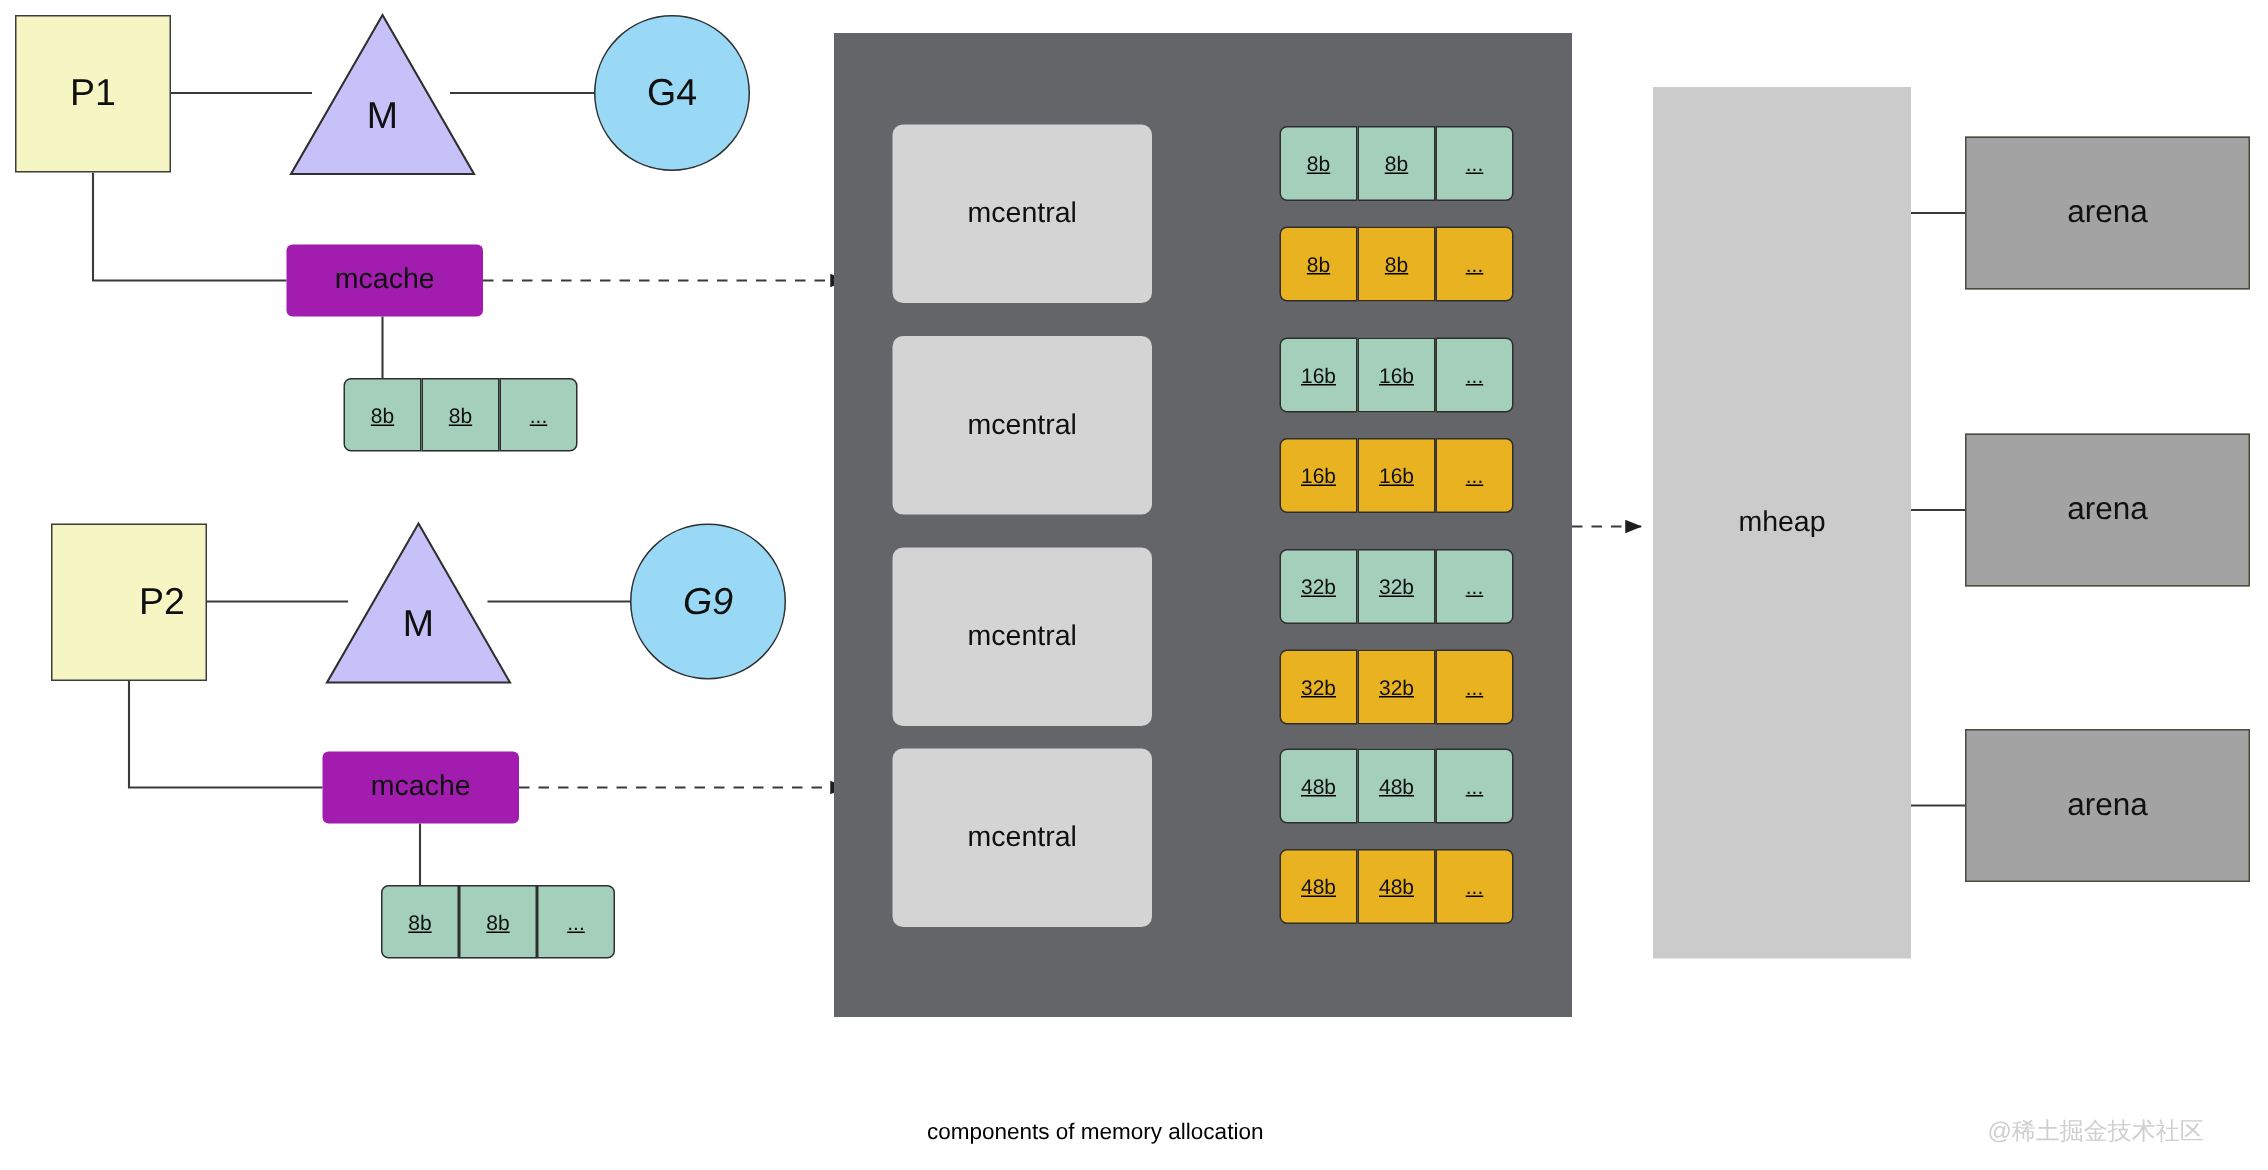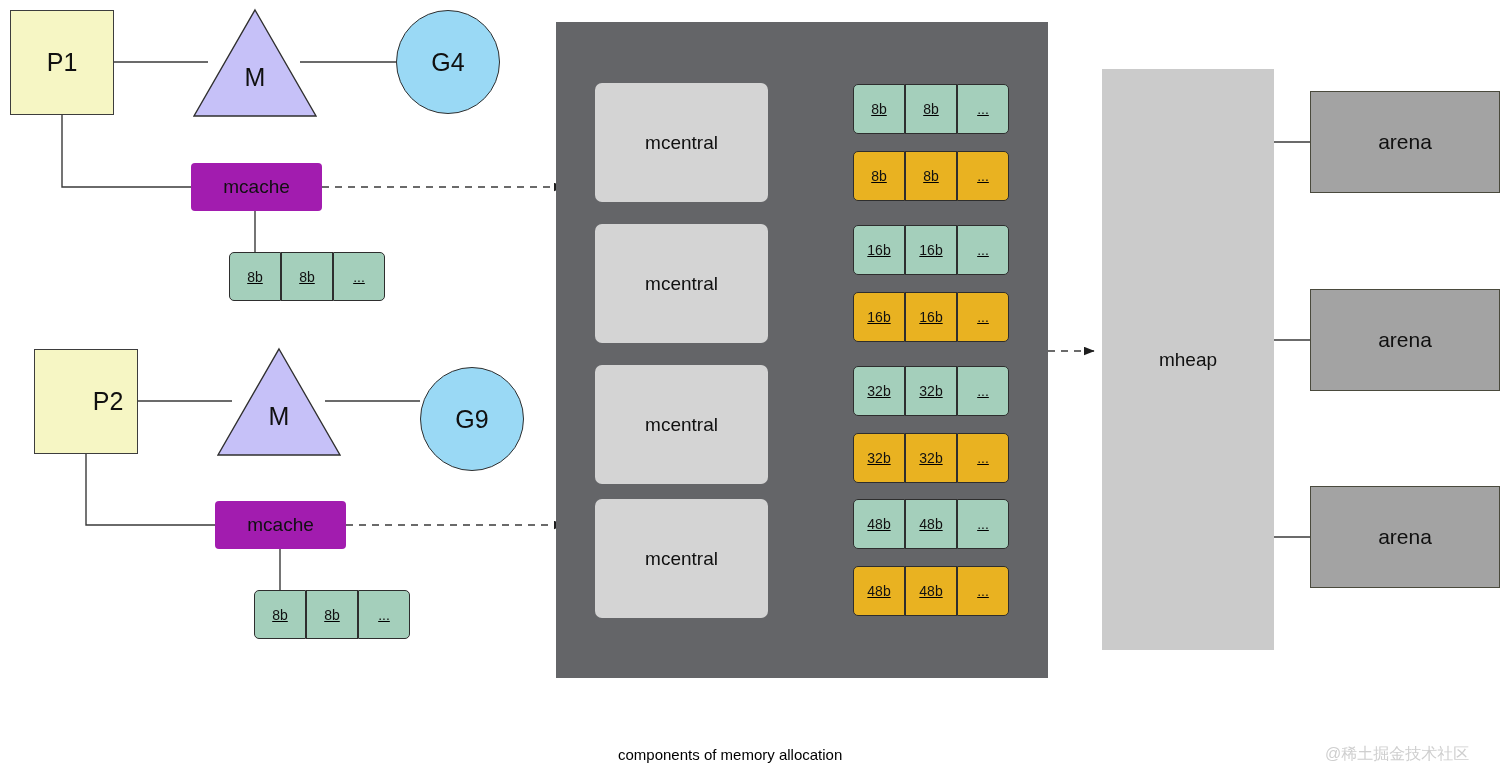--- a/index.html
+++ b/index.html
@@ -211,21 +211,21 @@
     <span>P2</span>
   </div>
 
   <div class="node m-tri" style="left:216px; top:347px; width:126px; height:110px;">
     <svg class="tri-shape" viewBox="0 0 126 110" xmlns="http://www.w3.org/2000/svg">
       <polygon points="63,2 124,108 2,108" fill="#c6c1f8" stroke="#2f2f2f" stroke-width="1.4"></polygon>
     </svg>
     <span class="tri-label">M</span>
   </div>
 
-  <div class="node g-circle" style="left:420px; top:367px; width:104px; height:104px;">
+  <div class="node g-circle" style="left:420px; top:349px; width:104px; height:104px;font-style:italic;">
     <span>G9</span>
   </div>
 
   <div class="node mcache-box" style="left:215px; top:501px; width:131px; height:48px;">
     <span>mcache</span>
   </div>
 
   <div class="span-row" style="left:254px; top:590px;">
     <div class="span-cell green first" style="width:52px;height:49px;">8b</div>
     <div class="span-cell green" style="width:52px;height:49px;">8b</div>
@@ -283,21 +283,21 @@
     <div class="span-cell green first" style="width:52px;height:50px;">48b</div>
     <div class="span-cell green" style="width:52px;height:50px;">48b</div>
     <div class="span-cell green last" style="width:52px;height:50px;">...</div>
   </div>
   <div class="span-row" style="left:853px; top:566px;">
     <div class="span-cell orange first" style="width:52px;height:50px;">48b</div>
     <div class="span-cell orange" style="width:52px;height:50px;">48b</div>
     <div class="span-cell orange last" style="width:52px;height:50px;">...</div>
   </div>
 
-  <div class="node mheap-box" style="left:1102px; top:58px; width:172px; height:581px;margin-top:11px;">
+  <div class="node mheap-box" style="left:1102px; top:58px; width:172px; height:581px;">
     <span>mheap</span>
   </div>
 
   <div class="node arena-box" style="left:1310px; top:91px; width:190px; height:102px;">
     <span>arena</span>
   </div>
   <div class="node arena-box" style="left:1310px; top:289px; width:190px; height:102px;">
     <span>arena</span>
   </div>
   <div class="node arena-box" style="left:1310px; top:486px; width:190px; height:102px;">

